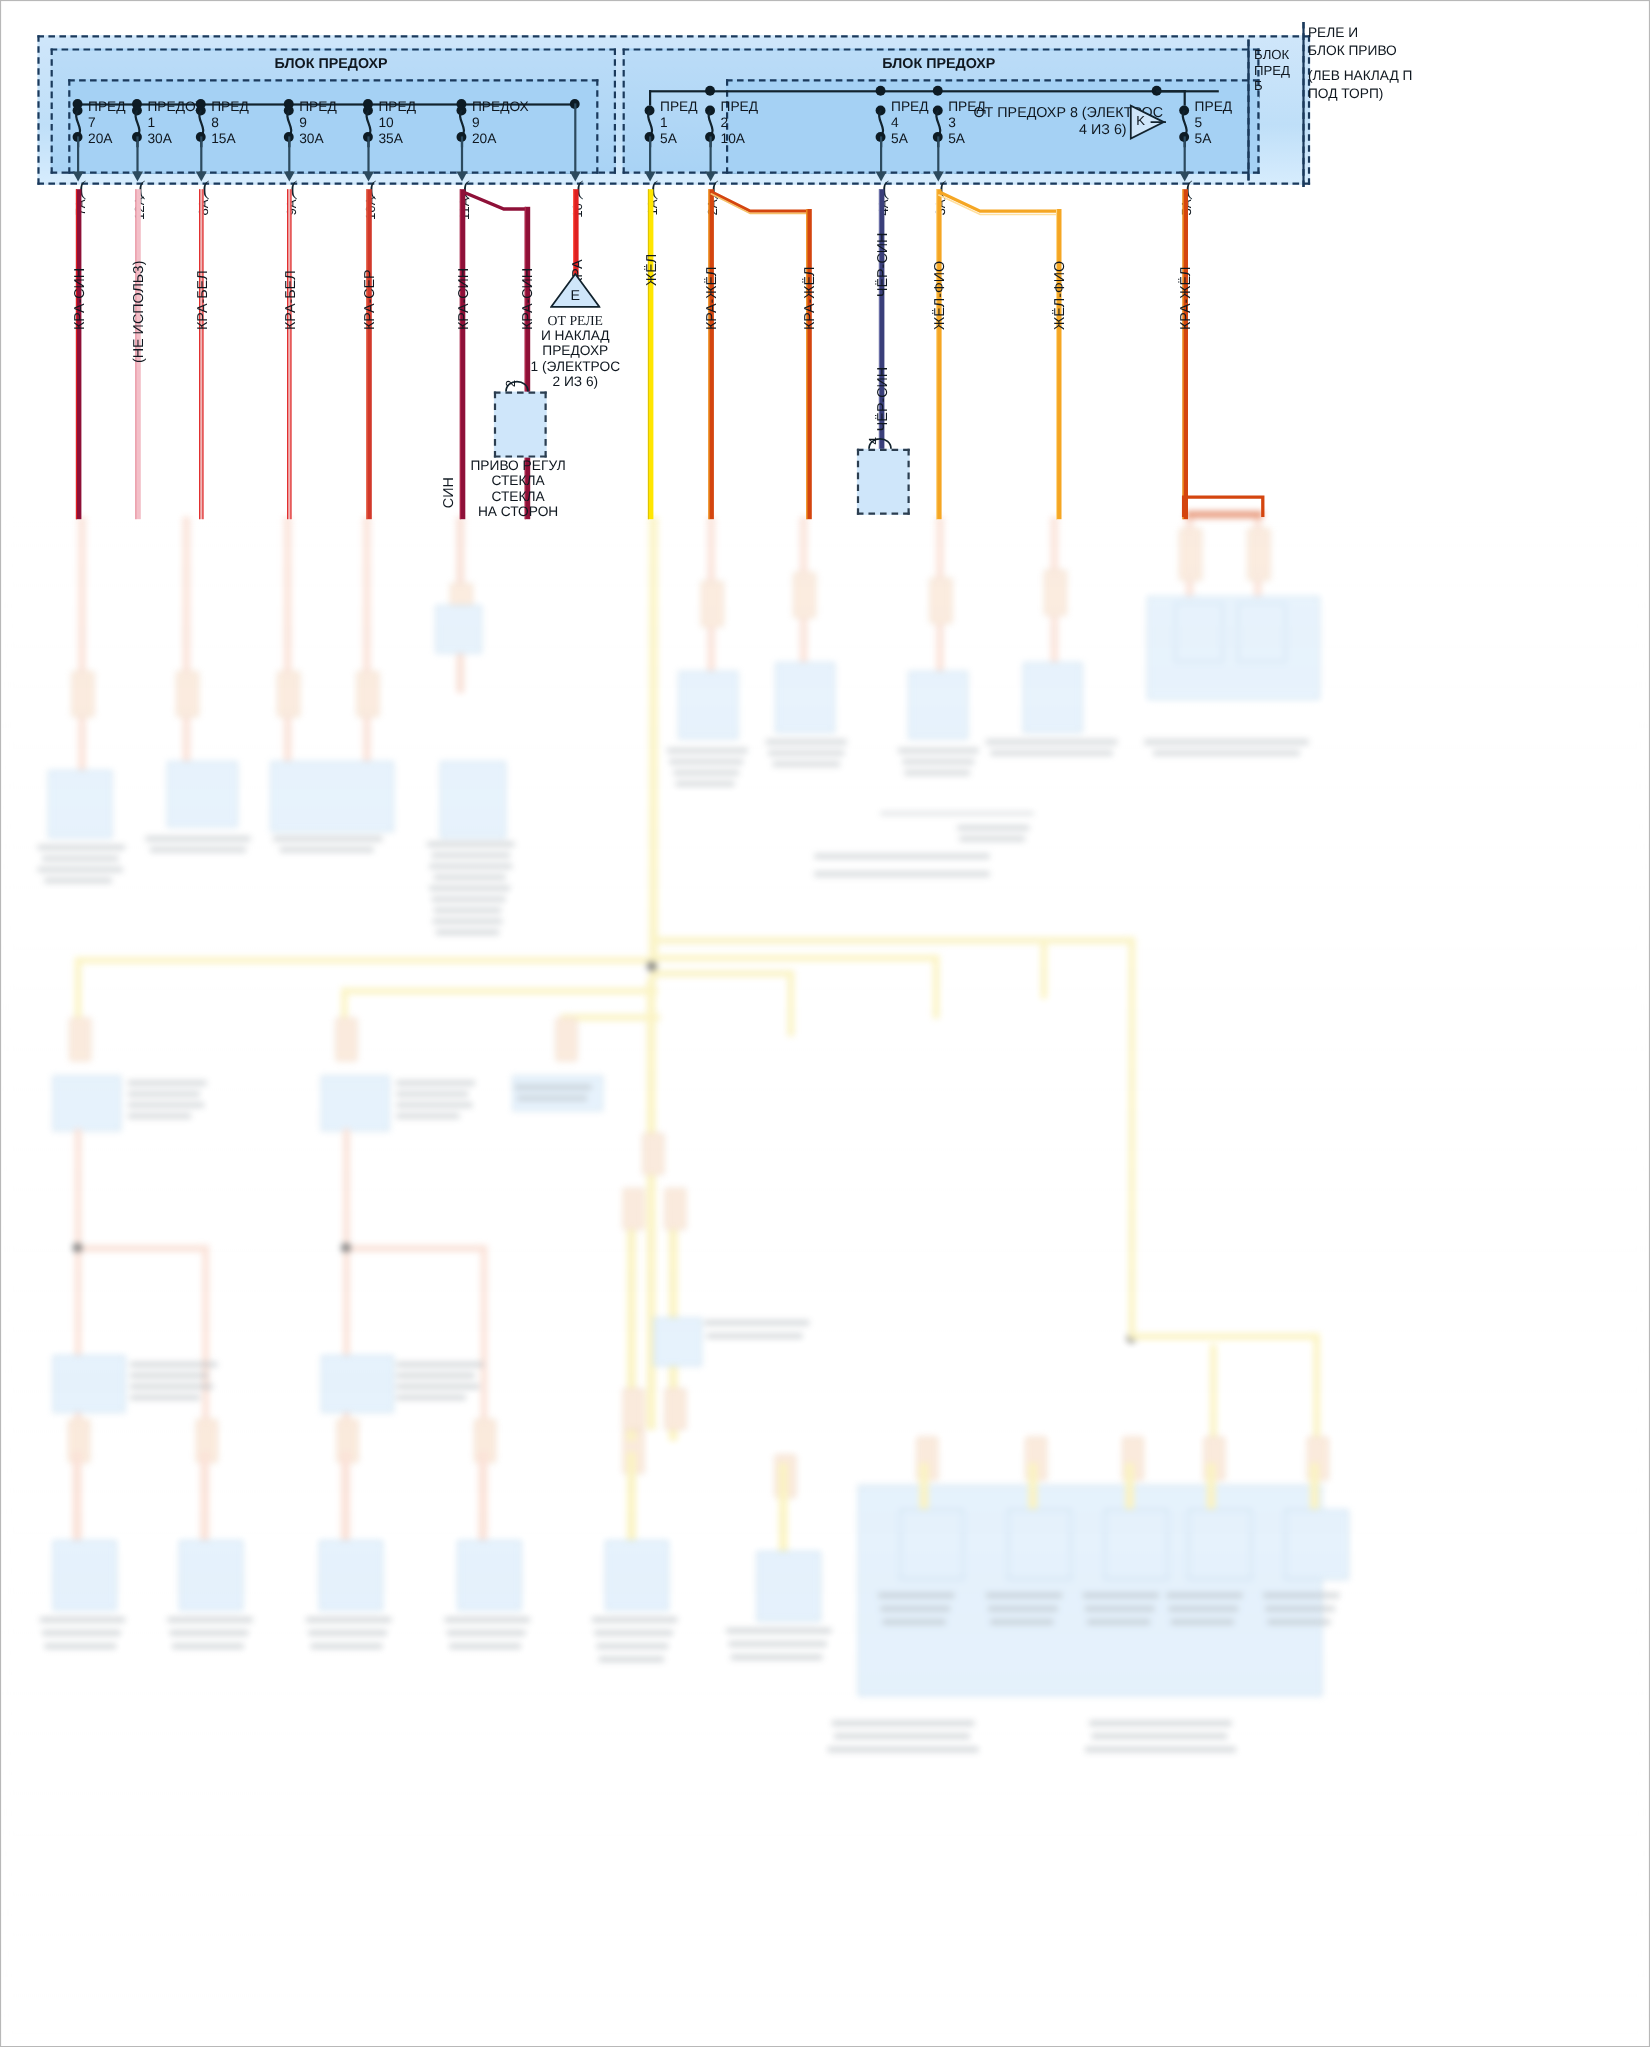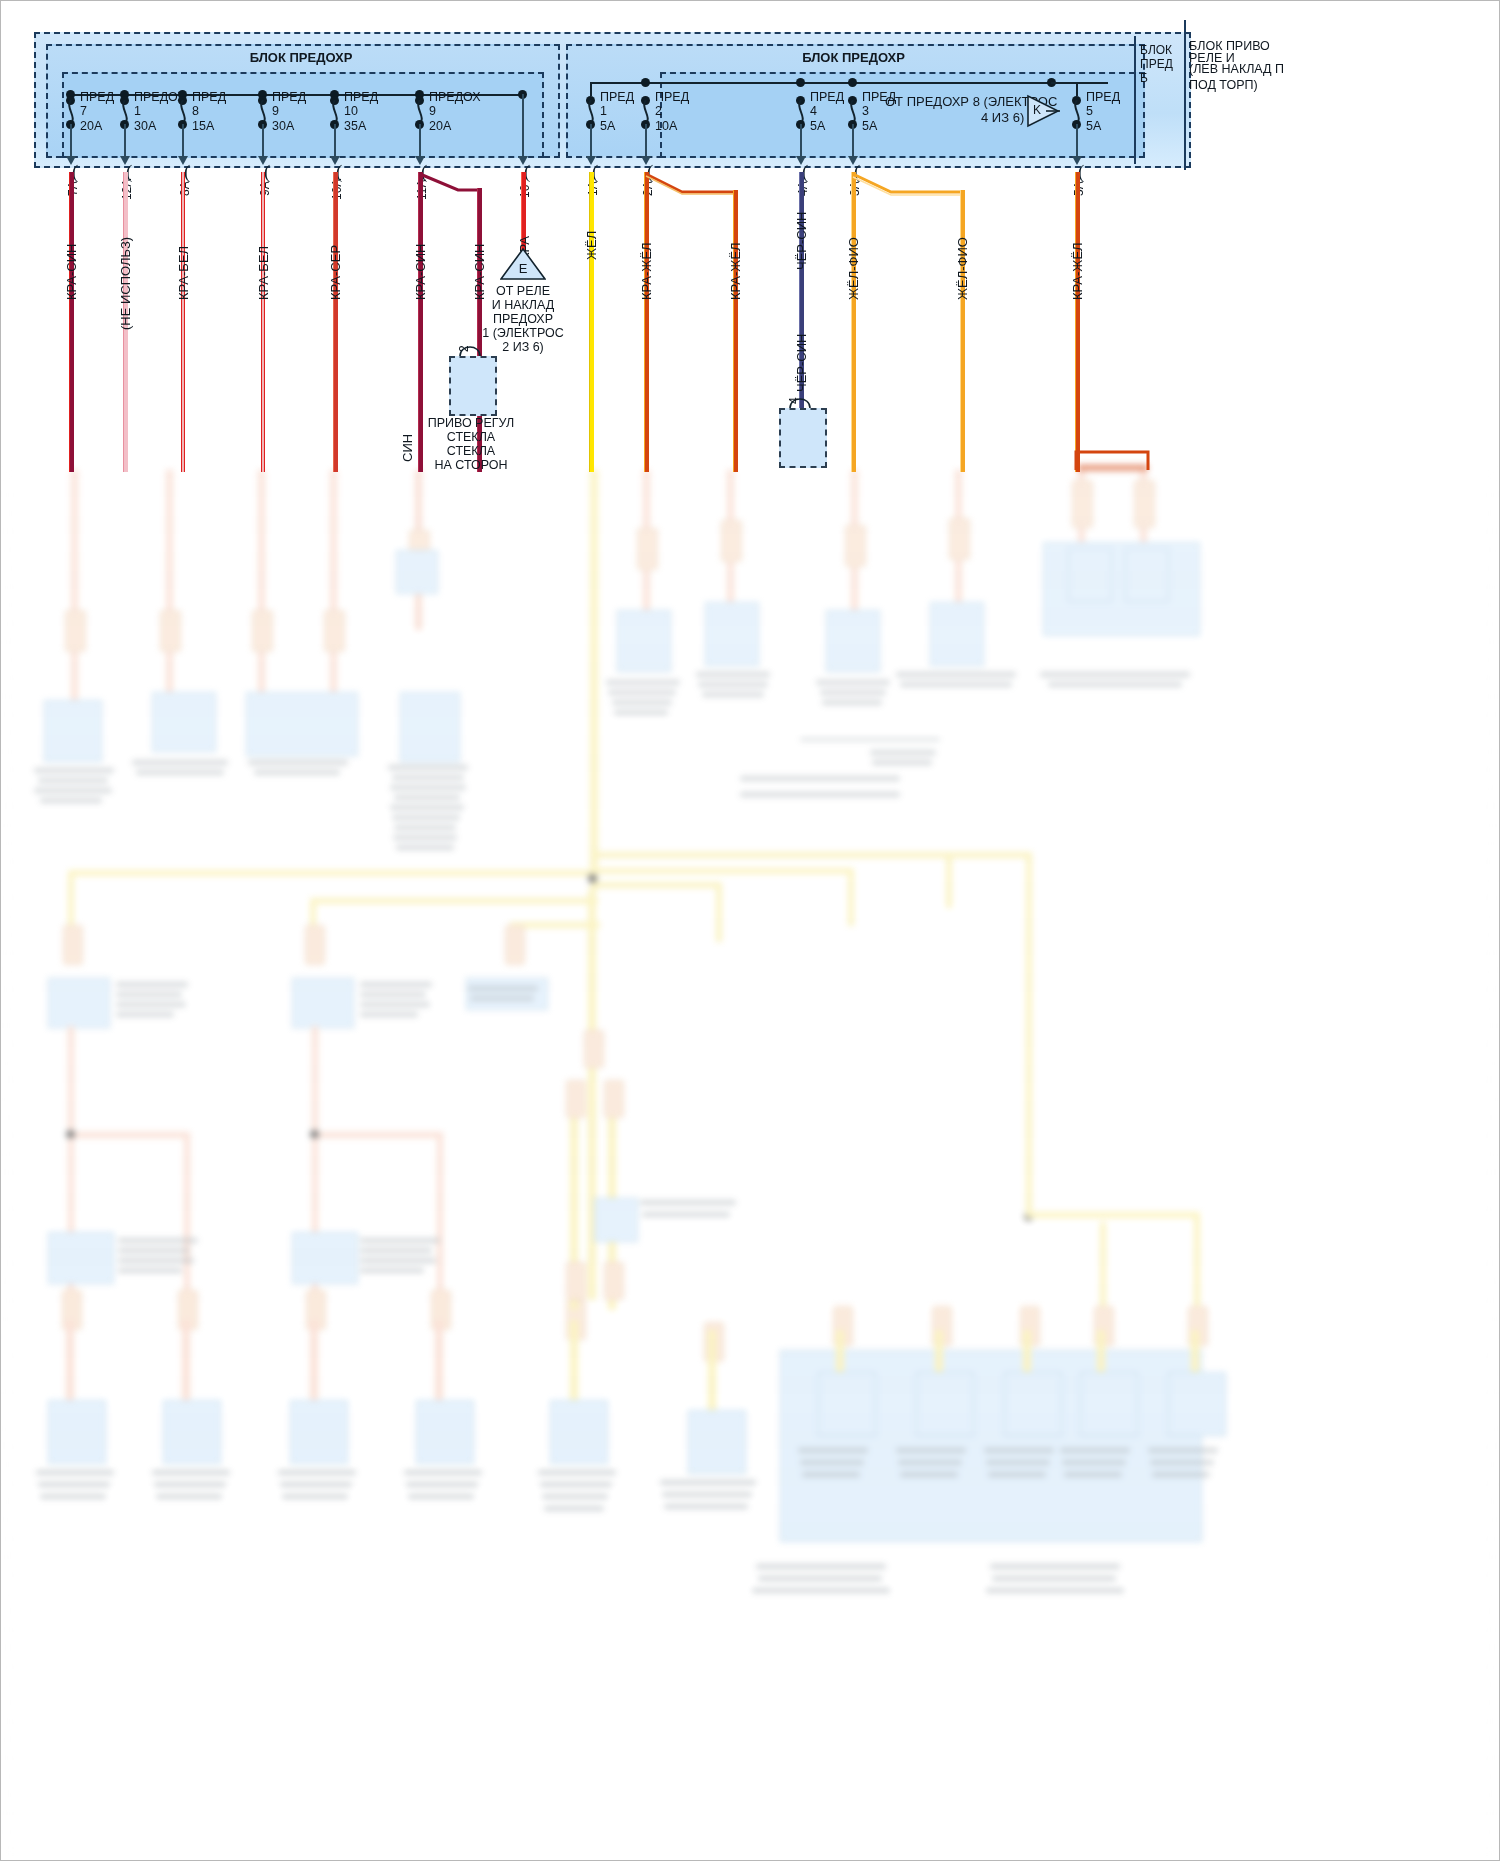--- a/index.html
+++ b/index.html
@@ -295,21 +295,21 @@
   <div class="txt ctr" style="left:46px;top:51px;width:510px;font-size:13px;font-weight:bold;">БЛОК ПРЕДОХР</div>
 
   <div class="panel-mid" style="left:566px;top:44px;width:575px;height:110px;"></div>
   <div class="panel-in" style="left:660px;top:72px;width:481px;height:82px;"></div>
   <div class="txt ctr" style="left:566px;top:51px;width:575px;font-size:13px;font-weight:bold;">БЛОК ПРЕДОХР</div>
 
   <div class="txt" style="left:1140px;top:44px;font-size:12px;">БЛОК</div>
   <div class="txt" style="left:1140px;top:58px;font-size:12px;">ПРЕД</div>
   <div class="txt" style="left:1140px;top:72px;font-size:12px;">Б</div>
 
-  <div class="txt" style="left:1189px;top:23px;font-size:12.5px;margin-top:28px;">РЕЛЕ И</div>
+  <div class="txt" style="left:1189px;top:23px;font-size:12.5px;">РЕЛЕ И</div>
   <div class="txt" style="left:1189px;top:39px;font-size:12.5px;">БЛОК ПРИВО</div>
   <div class="txt" style="left:1189px;top:62px;font-size:12.5px;">(ЛЕВ НАКЛАД П</div>
   <div class="txt" style="left:1189px;top:78px;font-size:12.5px;">ПОД ТОРП)</div>
 
   <div class="vline" style="left:1134px;top:36px;height:128px;background:#1b3a5c;border-left:2px dashed #1b3a5c;width:0;"></div>
   <div class="vline" style="left:1184px;top:20px;height:150px;background:#1b3a5c;border-left:2px dashed #1b3a5c;width:0;"></div>
 
   <div class="busline" style="left:70px;top:94px;width:452px;"></div>
   <div class="vline" style="left:70px;top:94px;height:4px;"></div>
 
@@ -509,21 +509,21 @@
   </svg>
   <div class="wseg-v" style="left:477px;top:188px;height:284px;background:#8e1038;border-left:1px solid #b32a4e;"></div>
   <div class="vtxt" style="left:472px;top:300px;font-size:13px;">КРА-СИН</div>
 
   <div class="wseg-v" style="left:521px;top:172px;height:80px;background:#e02020;border-left:1px solid #ff5a4a;"></div>
   <div class="vtxt" style="left:517px;top:260px;font-size:13px;">КРА</div>
   <svg class="abs" style="left:500px;top:248px;width:46px;height:32px;">
     <polygon points="23,1 45,31 1,31" fill="#cfe6fa" stroke="#12232e" stroke-width="1.6"></polygon>
   </svg>
   <div class="txt ctr" style="left:500px;top:262px;width:46px;font-size:13px;">E</div>
-  <div class="txt ctr" style="left:443px;top:284px;width:160px;font-size:12.5px;">ОТ РЕЛЕ</div>
+  <div class="txt ctr" style="left:443px;top:284px;width:160px;font-size:12.5px;font-family:Liberation Serif, serif;">ОТ РЕЛЕ</div>
   <div class="txt ctr" style="left:443px;top:298px;width:160px;font-size:12.5px;">И НАКЛАД</div>
   <div class="txt ctr" style="left:443px;top:312px;width:160px;font-size:12.5px;">ПРЕДОХР</div>
   <div class="txt ctr" style="left:443px;top:326px;width:160px;font-size:12.5px;">1 (ЭЛЕКТРОС</div>
   <div class="txt ctr" style="left:443px;top:340px;width:160px;font-size:12.5px;">2 ИЗ 6)</div>
 
   <div class="wseg-v" style="left:589px;top:172px;height:300px;background:#ffe600;border-left:1px solid #e0c400;"></div>
   <div class="vtxt" style="left:584px;top:260px;font-size:13px;">ЖЁЛ</div>
 
   <div class="wseg-v" style="left:644px;top:172px;height:300px;background:#d4450f;border-left:1px solid #f5a623;"></div>
   <div class="vtxt" style="left:639px;top:300px;font-size:13px;">КРА-ЖЁЛ</div>

